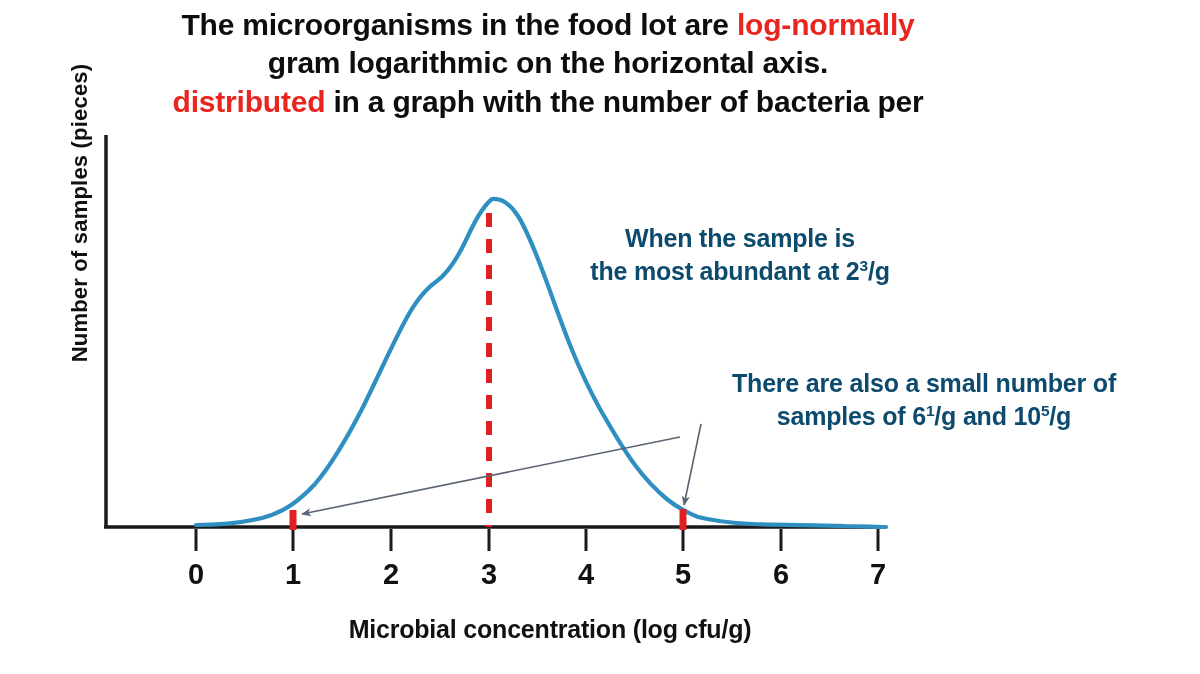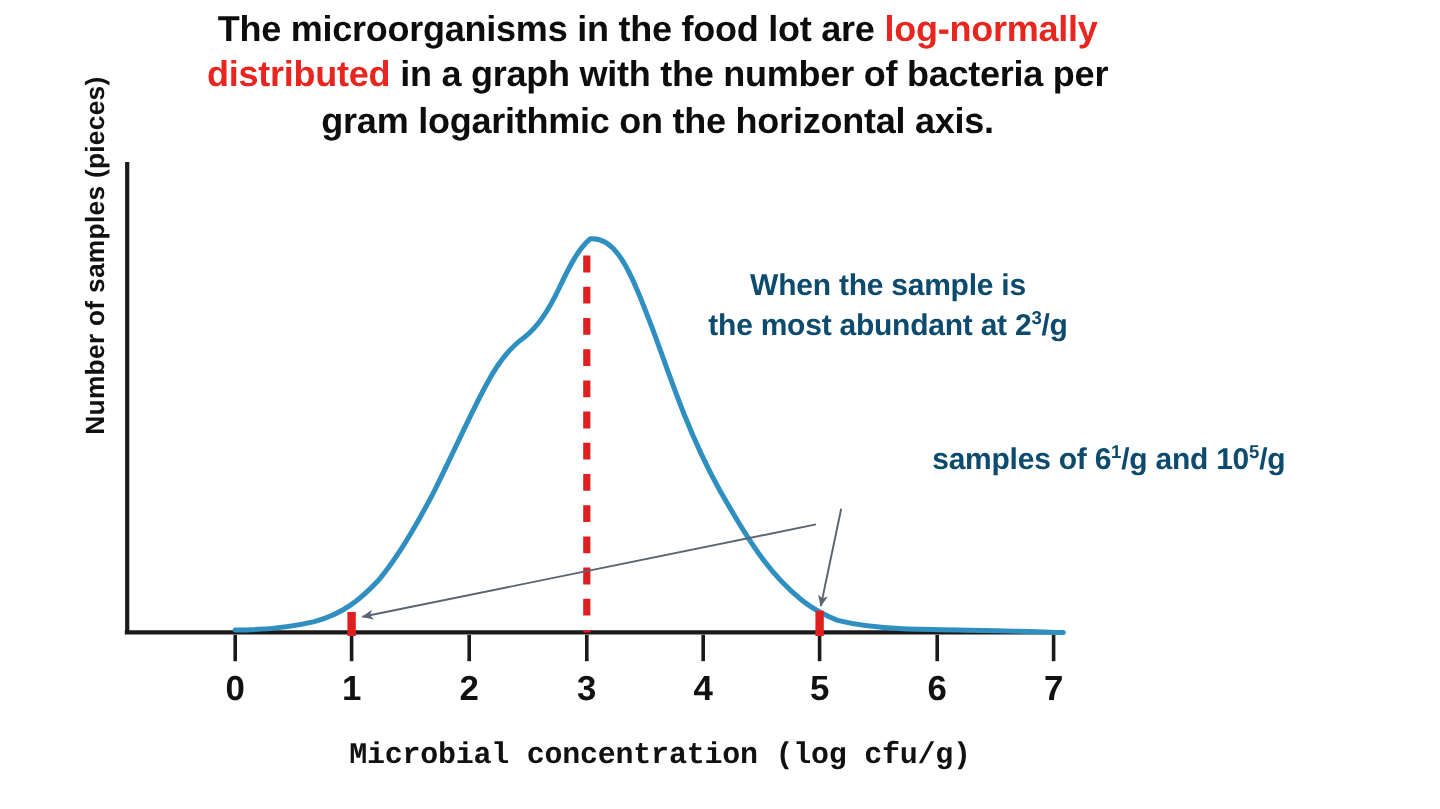--- a/index.html
+++ b/index.html
@@ -57,21 +57,20 @@
   .x-axis-title {
     position: absolute;
     left: 150px;
     top: 615px;
     width: 800px;
     text-align: center;
     font-size: 25px;
     font-weight: bold;
     color: #111111;
     letter-spacing: -0.2px;
-    font-family: Liberation Mono, monospace;
   }
 
   
   .tick-label {
     position: absolute;
     top: 558px;
     width: 40px;
     margin-left: -20px;
     text-align: center;
     font-size: 29px;
@@ -113,22 +112,22 @@
     pointer-events: none;
   }
 </style>
 </head>
 <body>
 
 <div id="stage">
 
   <div class="title-block">
     <div class="title-line"><span>The microorganisms in the food lot are </span><span class="hl">log-normally</span></div>
+    <div class="title-line">gram logarithmic on the horizontal axis.</div>
     <div class="title-line"><span class="hl">distributed</span><span> in a graph with the number of bacteria per</span></div>
-    <div class="title-line">gram logarithmic on the horizontal axis.</div>
   </div>
 
   <div class="y-axis-title">Number of samples (pieces)</div>
 
   <svg class="svg-layer" viewBox="0 0 1200 674">
 
     <line x1="106" y1="135" x2="106" y2="527" stroke="#1a1a1a" stroke-width="3.5"></line>
 
     <line x1="104" y1="527" x2="886" y2="527" stroke="#1a1a1a" stroke-width="3.5"></line>
 
@@ -189,16 +188,17 @@
   <div class="tick-label" style="left:878px">7</div>
 
   <div class="x-axis-title">Microbial concentration (log cfu/g)</div>
 
   <div class="annotation" id="annotation-peak">
     <span>When the sample is</span><br>
     <span>the most abundant at  2</span><sup>3</sup><span>/g</span>
   </div>
 
   <div class="annotation" id="annotation-tails">
+    <span>There are also a small number of</span>
     <span class="ann-line-2"><span>samples of  6</span><sup>1</sup><span>/g and  10</span><sup>5</sup><span>/g</span></span>
   </div>
 
 </div>
 
 </body></html>

